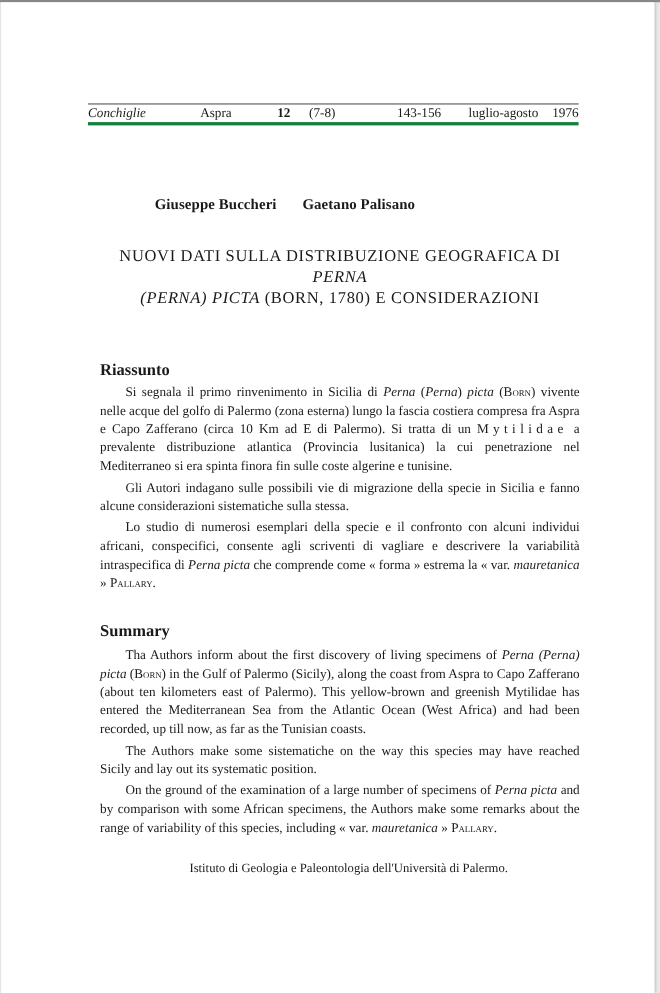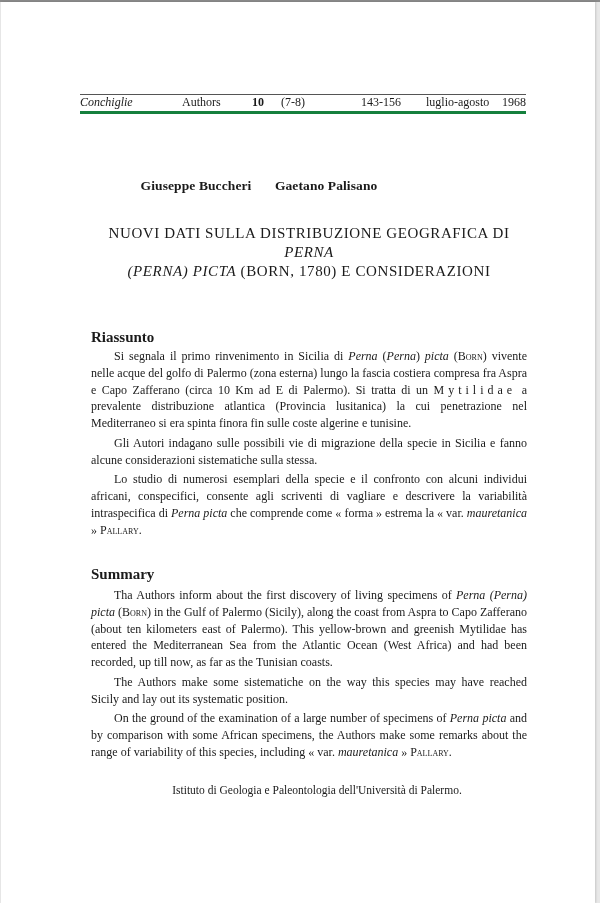--- a/index.html
+++ b/index.html
@@ -66,26 +66,26 @@
 </style>
 </head>
 <body>
 
 <div class="topbar"></div>
 
 <div class="page">
 
   <div class="header">
     <span class="h-journal">Conchiglie</span>
-    <span class="h-city">Authors</span>
-    <span class="h-vol">10</span>
+    <span class="h-city">Aspra</span>
+    <span class="h-vol">12</span>
     <span class="h-issue">(7-8)</span>
     <span class="h-pages">143-156</span>
     <span class="h-months">luglio-agosto</span>
-    <span class="h-year">1968</span>
+    <span class="h-year">1976</span>
   </div>
 
   <div class="authors">
     <span class="a1">Giuseppe Buccheri</span>
     <span class="a2">Gaetano Palisano</span>
   </div>
 
   <div class="title">
     <span>NUOVI DATI SULLA DISTRIBUZIONE GEOGRAFICA DI </span><i>PERNA</i><br>
     <i>(PERNA) PICTA</i><span> (BORN, 1780) E CONSIDERAZIONI</span><br>

